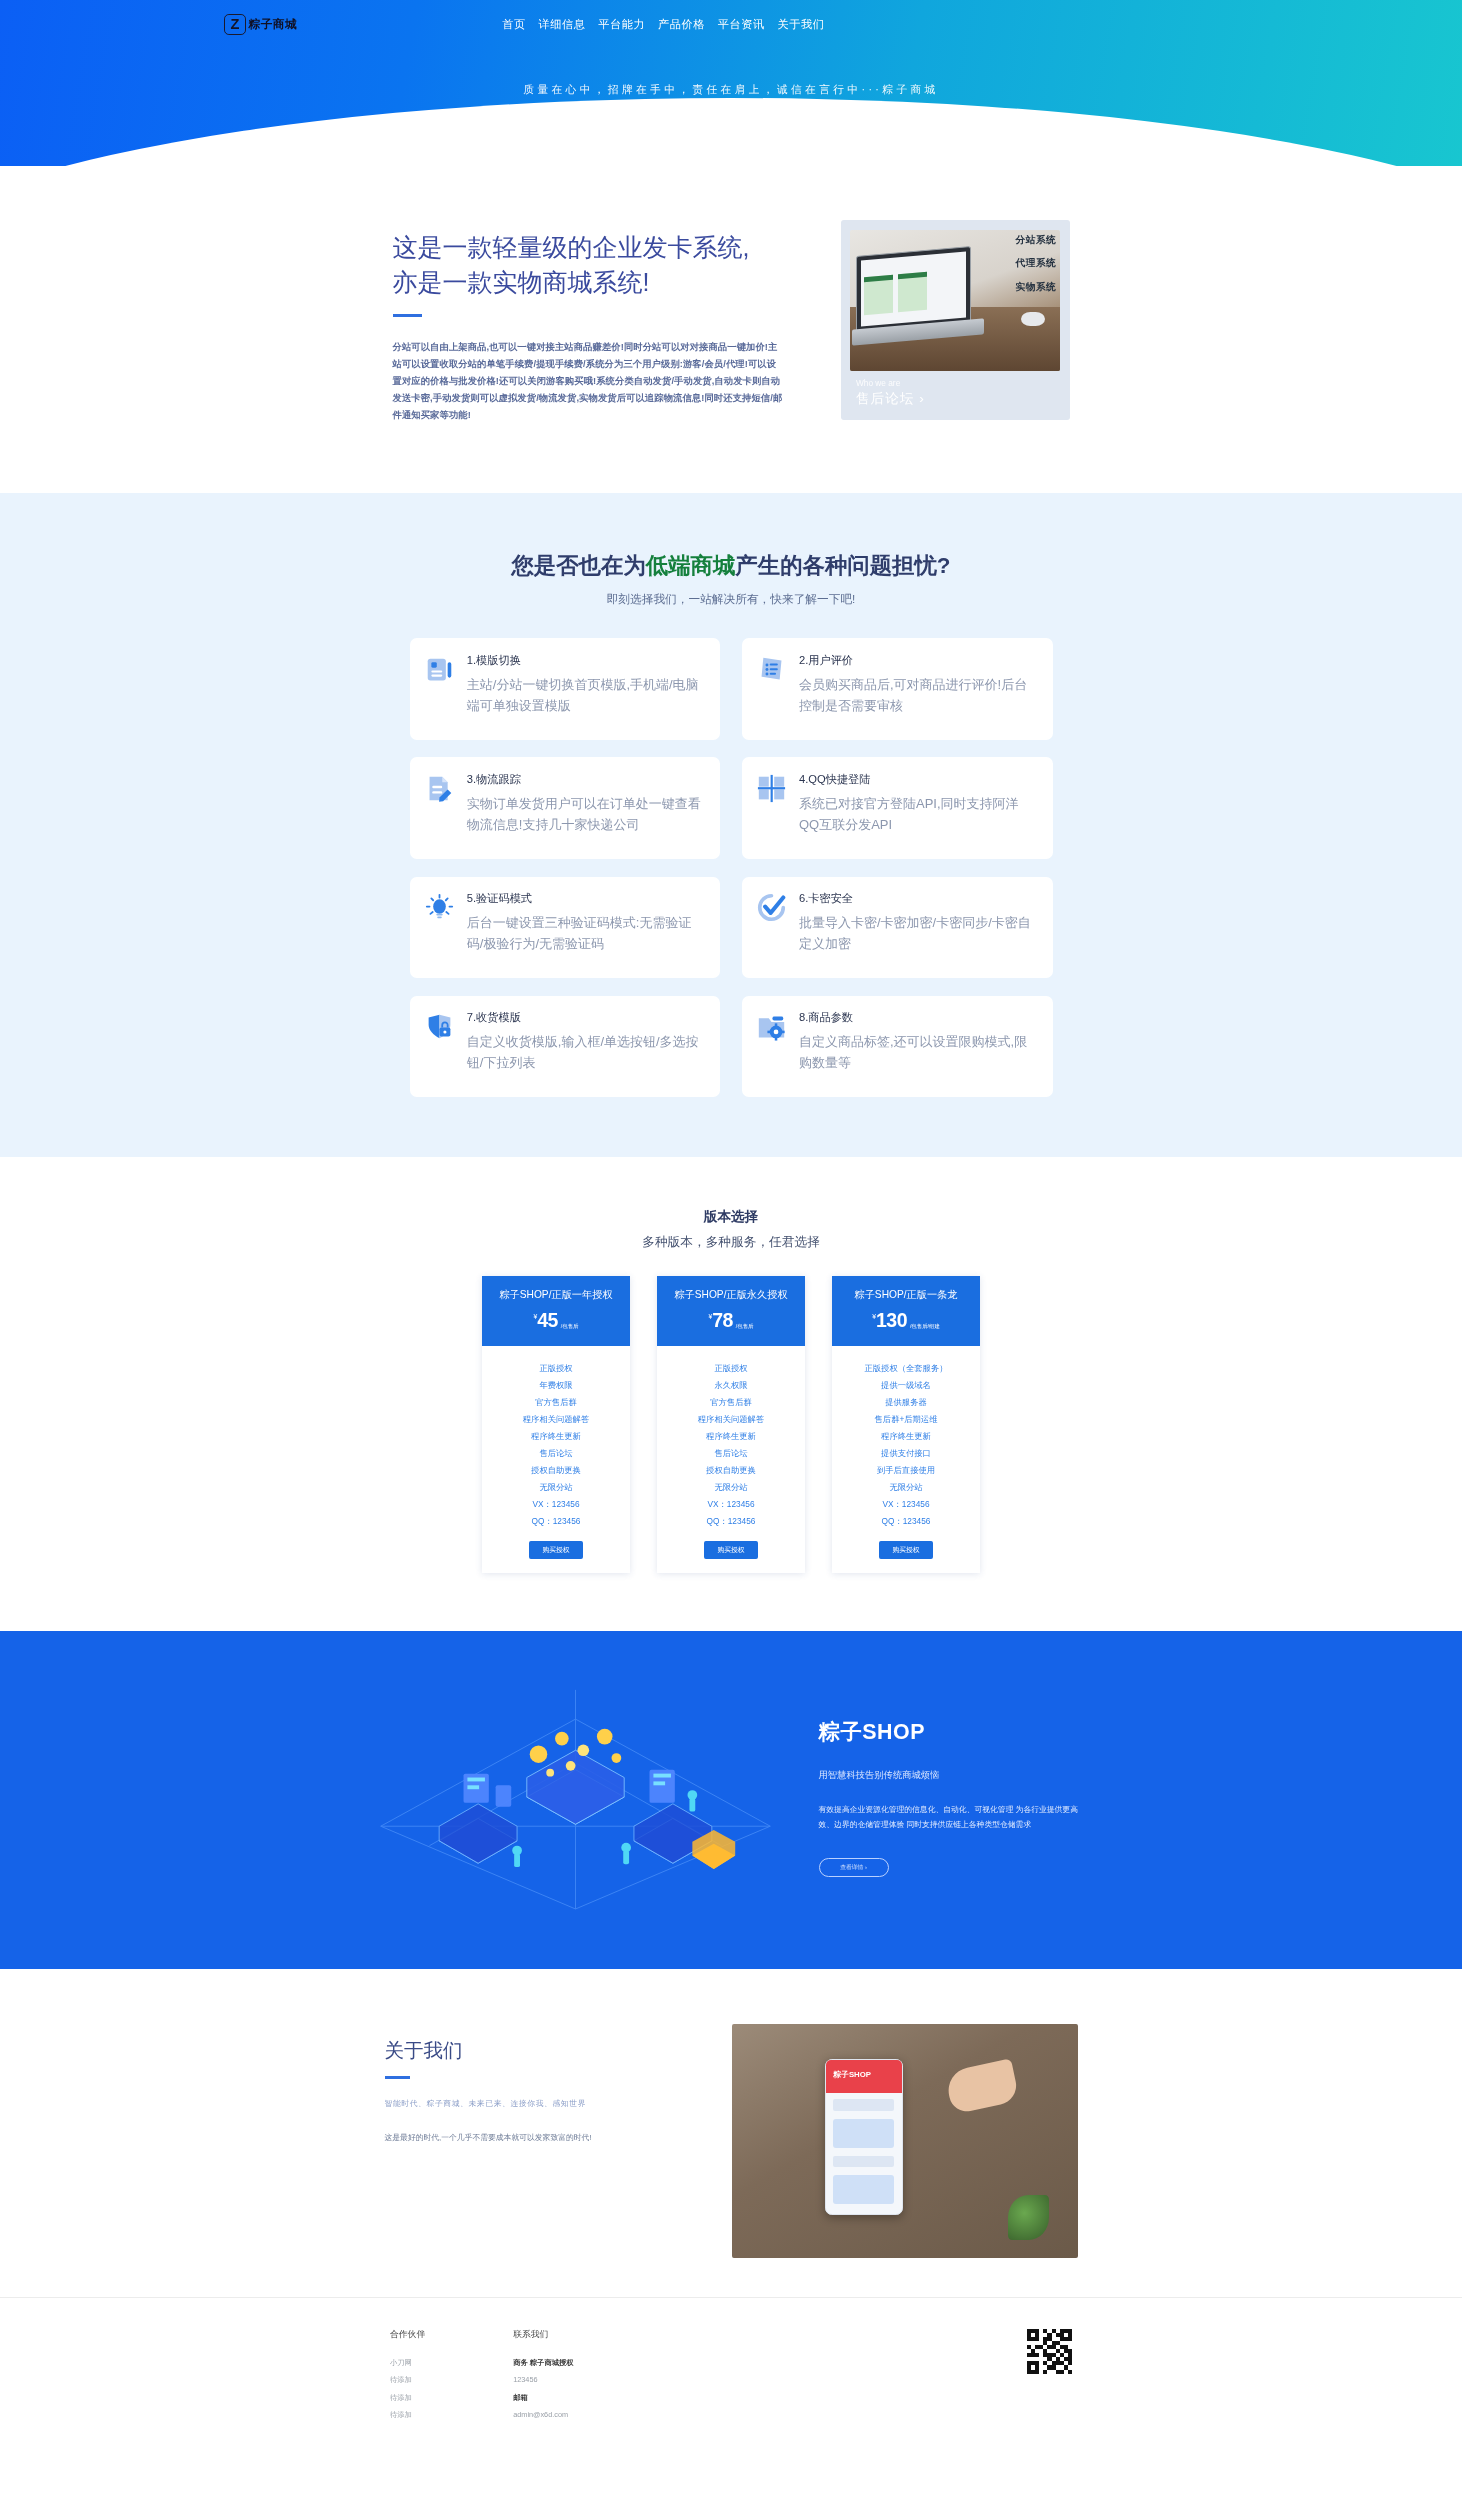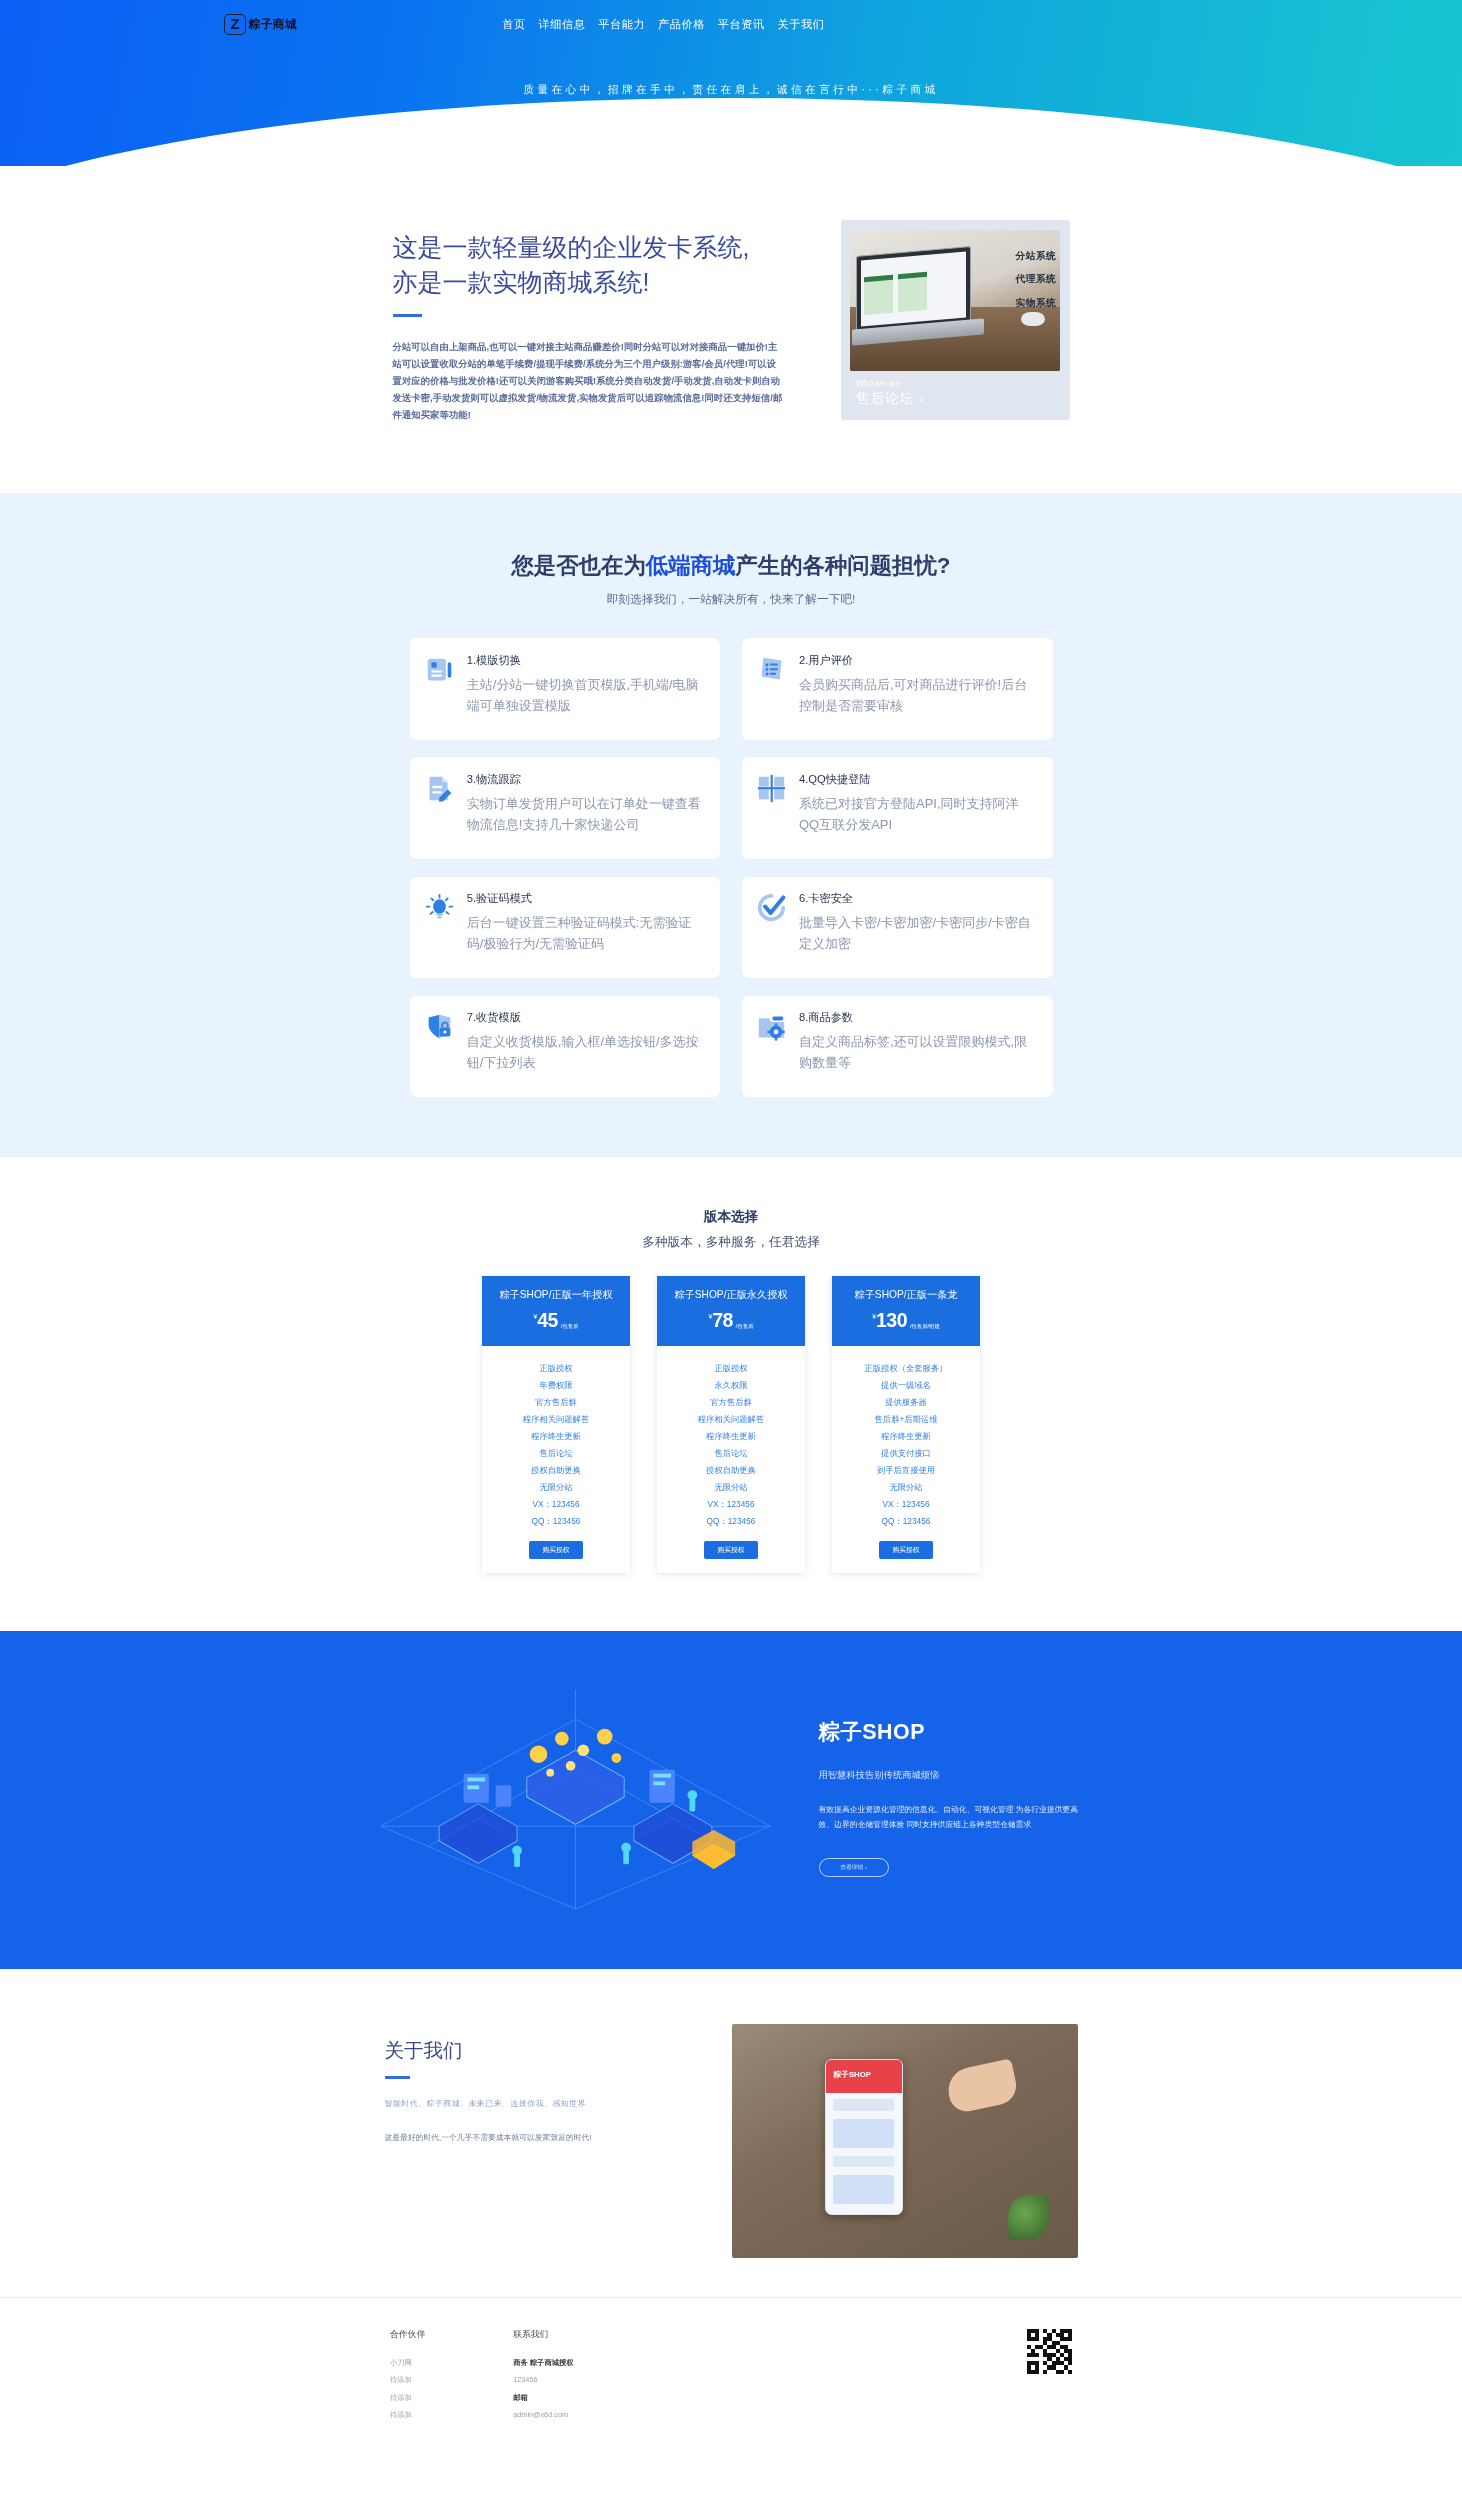--- a/index.html
+++ b/index.html
@@ -101,32 +101,32 @@
   }
   .photo-base {
     position:absolute; left:1.9px; top:94px; width:132px; height:15.6px;
     background:linear-gradient(180deg,#c6cbd1,#9aa0a6); transform:skewY(-5deg);
     border-radius:1.9px;
   }
   .photo-mouse{
     position:absolute; right:15.6px; top:82px; width:23.4px; height:14.6px;
     background:#e7e9ec; border-radius:11.7px/8.8px;
   }
-  .photo-words { position:absolute; right:3.9px; top:20px; text-align:right; }
+  .photo-words { position:absolute; right:3.9px; top:4px; text-align:right; }
   .photo-words span {
     display:block; font-size:9.7px; font-weight:bold; color:#23303f;
     margin-bottom:10.7px; letter-spacing:0.5px;
   }
   .card-who { color:#ffffff; font-size:8.3px; margin:7.8px 0 1.9px 5.8px; opacity:.9; }
   .card-about { color:#ffffff; font-size:13.6px; margin-left:5.8px; letter-spacing:1px; }
 
   
   .features { background:#e9f3fd; padding:57px 0 60px; }
   .sec-title { text-align:center; font-size:22.4px; font-weight:bold; color:#2f3d6b; }
-  .sec-title em { font-style:normal; color:#1d4ed8; }
+  .sec-title em { font-style:normal; color:#15803d; }
   .sec-sub { text-align:center; font-size:11.7px; color:#5d6e92; margin-top:11.7px; }
   .grid {
     width:643px; margin:31px auto 0; display:grid;
     grid-template-columns:1fr 1fr; gap:17.5px 21.4px;
   }
   .card {
     background:#ffffff; border-radius:6.8px; padding:14.6px 15.6px 23.4px;
     display:flex; gap:12.7px; min-height:71px;
   }
   .card-ico { width:29px; height:29px; flex:none; margin-top:1.9px; }

